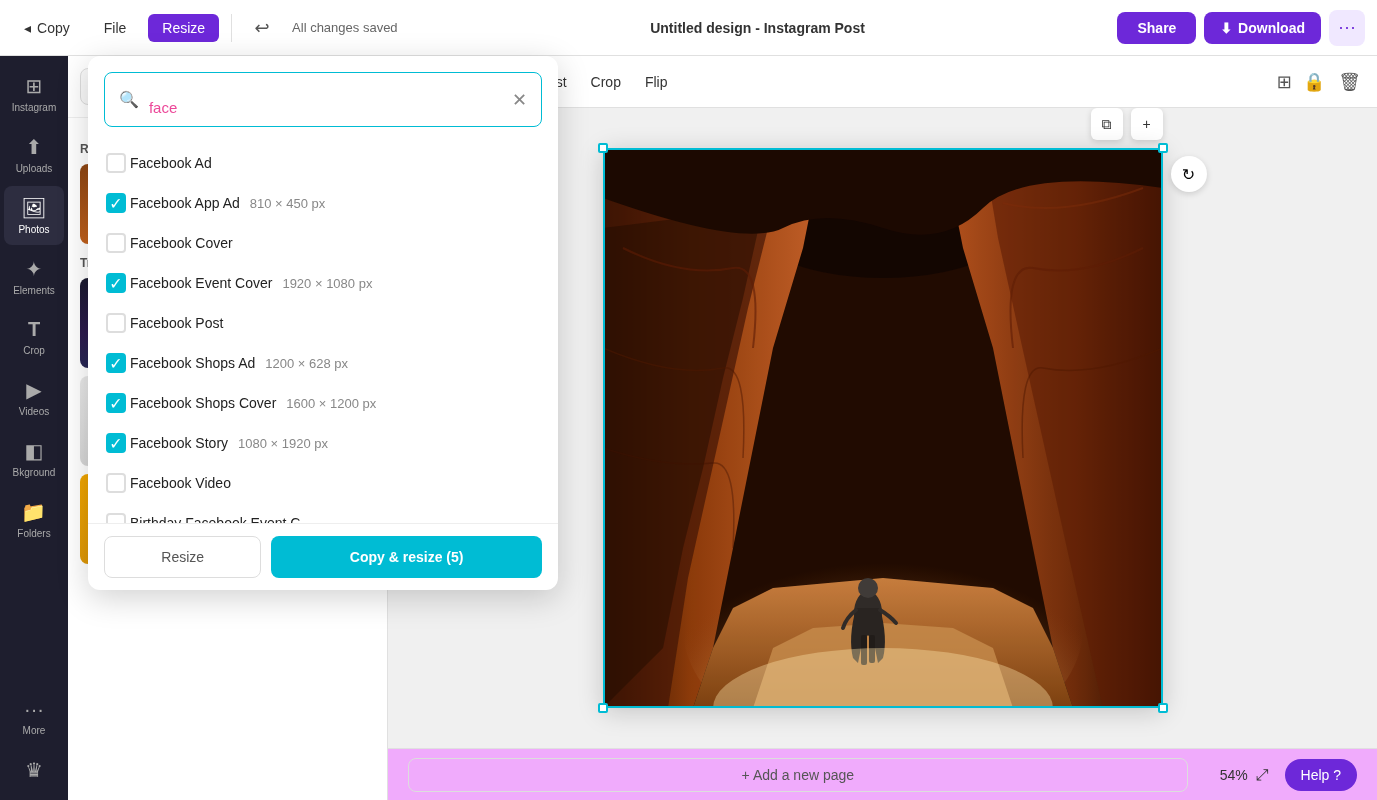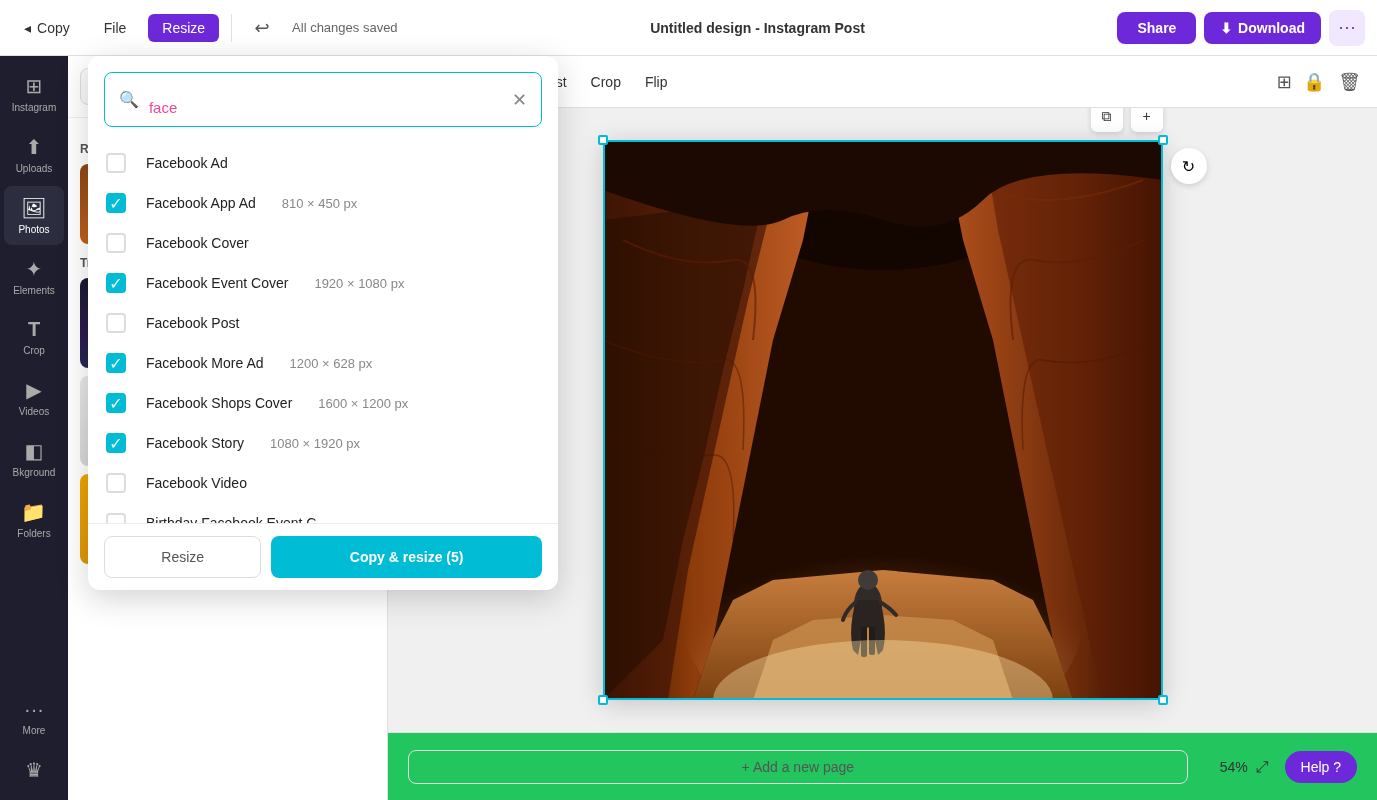--- a/index.html
+++ b/index.html
@@ -38,40 +38,40 @@
     .sec-toolbar-icon { font-size: 18px; color: #555; cursor: pointer; }
     .canvas-scroll { flex: 1; display: flex; align-items: center; justify-content: center; overflow: auto; padding: 40px; }
     .canvas-frame { position: relative; background: #fff; box-shadow: 0 4px 24px rgba(0,0,0,0.18); }
     .canvas-border { position: absolute; top: 0; left: 0; right: 0; bottom: 0; border: 2px solid #00bcd4; pointer-events: none; }
     .canvas-corner { position: absolute; width: 10px; height: 10px; background: #fff; border: 2px solid #00bcd4; border-radius: 2px; }
     .canvas-controls { position: absolute; top: -40px; right: 0; display: flex; gap: 8px; }
     .canvas-ctrl-btn { width: 32px; height: 32px; background: #fff; border-radius: 6px; display: flex; align-items: center; justify-content: center; cursor: pointer; box-shadow: 0 2px 6px rgba(0,0,0,0.15); font-size: 14px; color: #333; }
     .canvas-refresh { position: absolute; top: 8px; right: -44px; width: 36px; height: 36px; background: #fff; border-radius: 50%; display: flex; align-items: center; justify-content: center; box-shadow: 0 2px 6px rgba(0,0,0,0.15); font-size: 16px; cursor: pointer; }
 
     
-    .bottom-bar { height: 68px; background: #22c55e; border-top: 1px solid #e0e0e0; display: flex; align-items: center; padding: 0 20px; flex-shrink: 0; }
+    .bottom-bar { height: 52px; background: #f0abfc; border-top: 1px solid #e0e0e0; display: flex; align-items: center; padding: 0 20px; flex-shrink: 0; }
     .add-page-btn { flex: 1; text-align: center; color: #555; font-size: 14px; cursor: pointer; border: 1px solid #ddd; border-radius: 8px; padding: 8px; margin-right: 16px; }
     .zoom-ctrl { display: flex; align-items: center; gap: 8px; font-size: 14px; color: #333; }
     .zoom-val { font-weight: 500; }
     .zoom-expand { font-size: 16px; cursor: pointer; }
     .help-btn { background: #6d28d9; color: #fff; border: none; border-radius: 20px; padding: 8px 16px; font-size: 14px; font-weight: 500; cursor: pointer; margin-left: 16px; }
 
     
     .search-area { padding: 12px; border-bottom: 1px solid #eee; position: relative; z-index: 200; }
     .search-box { display: flex; align-items: center; border: 1px solid #ddd; border-radius: 8px; padding: 8px 12px; gap: 8px; background: #f9f9f9; }
     .search-input { border: none; background: transparent; outline: none; font-size: 14px; color: #333; width: 100%; }
 
     
     .dropdown-overlay { position: absolute; top: 56px; left: 88px; width: 470px; background: #fff; border-radius: 12px; box-shadow: 0 8px 32px rgba(0,0,0,0.18); z-index: 300; overflow: hidden; }
     .dropdown-search { display: flex; align-items: center; border: 1.5px solid #00bcd4; border-radius: 8px; margin: 16px; padding: 10px 14px; gap: 10px; background: #fff; }
     .dropdown-search input { border: none; outline: none; font-size: 15px; color: #333; width: 100%; background: transparent; }
     .dropdown-close { cursor: pointer; color: #888; font-size: 18px; }
 
     .dropdown-list { max-height: 380px; overflow-y: auto; padding: 0 8px 8px; }
-    .dropdown-item { display: flex; align-items: center; gap: 20px; padding: 10px 10px; border-radius: 6px; cursor: pointer; }
+    .dropdown-item { display: flex; align-items: center; gap: 4px; padding: 10px 10px; border-radius: 6px; cursor: pointer; }
     .dropdown-checkbox { width: 20px; height: 20px; border: 2px solid #ddd; border-radius: 4px; display: flex; align-items: center; justify-content: center; flex-shrink: 0; }
     .dropdown-checkbox.checked { background: #00bcd4; border-color: #00bcd4; color: #fff; }
     .dropdown-label { font-size: 14px; color: #222; font-weight: 500; }
     .dropdown-size { font-size: 13px; color: #888; margin-left: 6px; }
     .dropdown-footer { display: flex; gap: 10px; padding: 12px 16px; border-top: 1px solid #eee; }
     .resize-btn { flex: 1; padding: 12px; border-radius: 8px; border: 1.5px solid #ddd; background: #fff; font-size: 14px; color: #555; cursor: pointer; font-weight: 500; }
     .copy-resize-btn { flex: 2; padding: 4px; border-radius: 8px; border: none; background: #00bcd4; color: #fff; font-size: 14px; font-weight: 600; cursor: pointer; }
 
     
     .panel-content { flex: 1; overflow-y: auto; padding: 12px; }
@@ -358,21 +358,21 @@
       <span class="dropdown-size">1920 × 1080 px</span>
     </div>
 
     <div class="dropdown-item">
       <div class="dropdown-checkbox"></div>
       <span class="dropdown-label">Facebook Post</span>
     </div>
 
     <div class="dropdown-item">
       <div class="dropdown-checkbox checked">✓</div>
-      <span class="dropdown-label">Facebook More Ad</span>
+      <span class="dropdown-label">Facebook Shops Ad</span>
       <span class="dropdown-size">1200 × 628 px</span>
     </div>
 
     <div class="dropdown-item">
       <div class="dropdown-checkbox checked">✓</div>
       <span class="dropdown-label">Facebook Shops Cover</span>
       <span class="dropdown-size">1600 × 1200 px</span>
     </div>
 
     <div class="dropdown-item">

